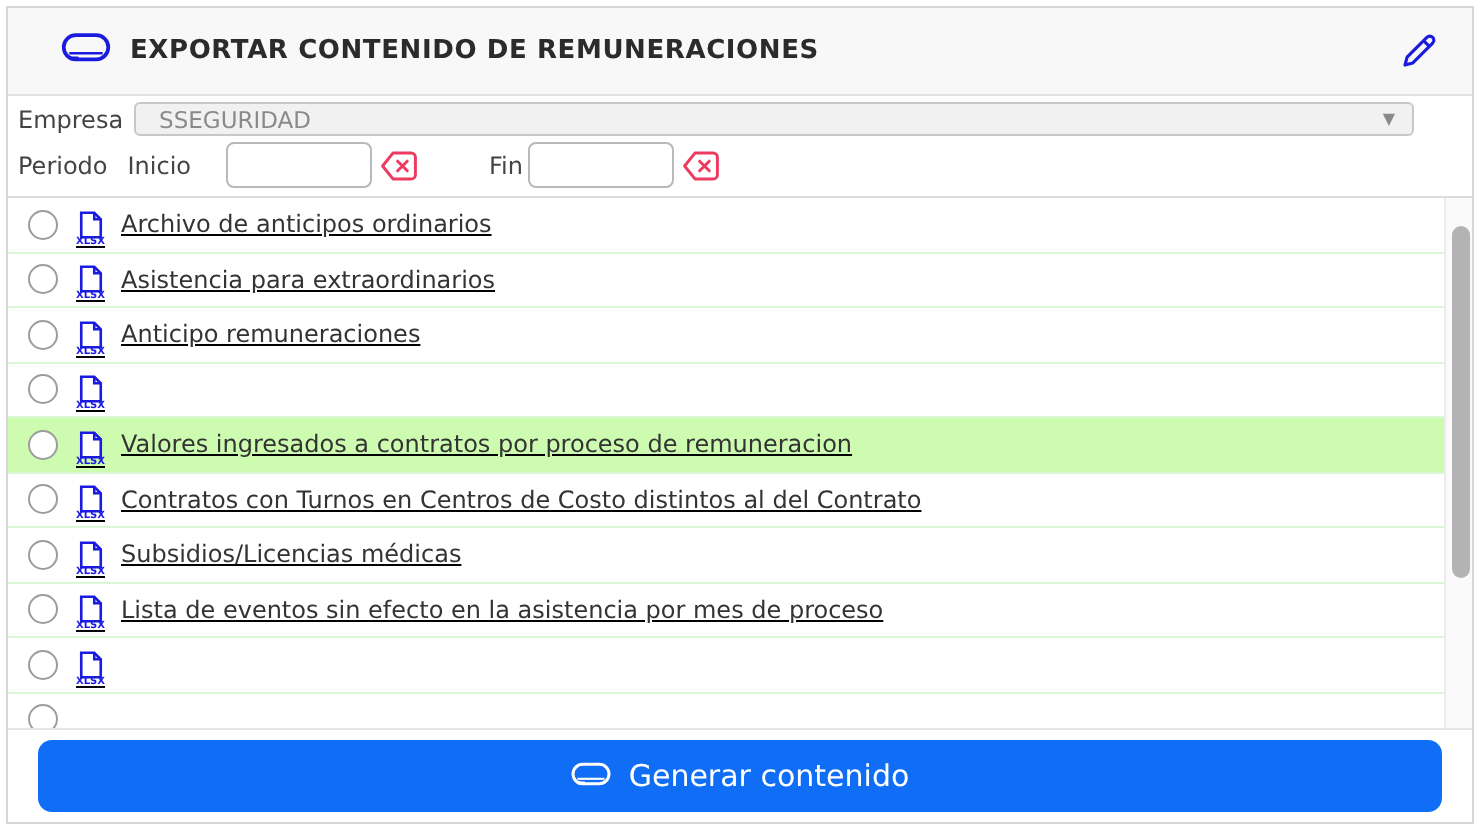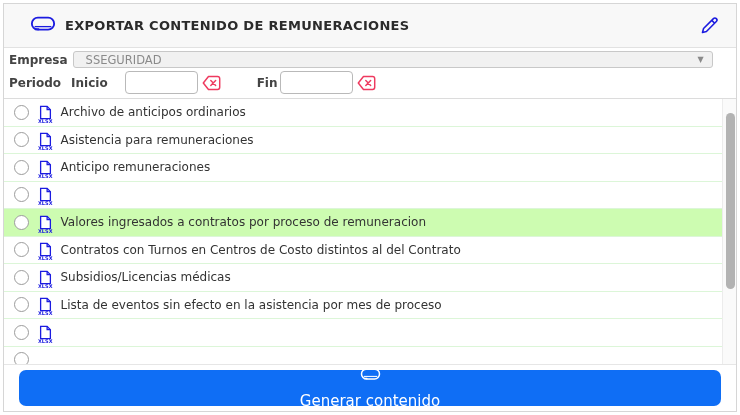--- a/index.html
+++ b/index.html
@@ -18,54 +18,54 @@
   
   .header{height:44px;background:#f8f8f8;border-bottom:1px solid #e2e2e2;
     display:flex;align-items:center;padding:0 14px;flex:0 0 auto;}
   .hicon{color:var(--accent-blue);display:flex;align-items:center;margin-left:12px;}
   .title{font-size:13px;font-weight:bold;color:#2b2b2b;letter-spacing:.3px;margin-left:9px;flex:1;}
   .edit{color:var(--accent-blue);display:flex;align-items:center;cursor:pointer;margin-right:2px;}
   
   .filters{flex:0 0 auto;border-bottom:1px solid #dcdcdc;}
   .frow{display:flex;align-items:center;}
   .frow.empresa{padding:3px 4px 1px 4px;}
-  .flabel{font-size:12px;font-weight:bold;color:#444;white-space:nowrap;}
+  .flabel{font-size:12px;font-weight:normal;color:#444;white-space:nowrap;}
   .select{flex:0 0 auto;width:640px;height:17px;margin-left:5px;background:#f1f1f1;
     border:1px solid #c8c8c8;border-radius:3px;display:flex;align-items:center;
     padding:0 8px 0 12px;cursor:pointer;}
   .select .val{flex:1;font-size:11.5px;color:#8a8a8a;}
   .select .arrow{font-size:8px;color:#8a8a8a;}
   .frow.periodo{padding:2px 4px 4px 4px;align-items:center;}
   .pinput{width:73px;height:23px;border:1px solid #b9b9b9;border-radius:4px;
     font-size:12px;padding:0 6px;outline:none;background:#fff;}
   .clear{display:flex;align-items:center;margin-left:4px;cursor:pointer;}
   
   .list-wrap{position:relative;flex:1 1 auto;overflow:hidden;border-bottom:1px solid #e6e6e6;}
   .rows{position:absolute;left:0;top:0;right:14px;bottom:0;overflow:hidden;}
   .lrow{height:27.5px;display:flex;align-items:center;padding-left:10px;
-    border-bottom:1px solid var(--separator-green);cursor:pointer;background:#fff;}
+    border-bottom:1px solid var(--separator-green);cursor:pointer;background:#fff;text-decoration:underline;}
   .lrow.hl{background:var(--highlight-green);}
   .radio{flex:0 0 auto;width:15px;height:15px;border:1.6px solid #9c9c9c;
     border-radius:50%;background:#fff;}
   .xls{flex:0 0 auto;display:flex;flex-direction:column;align-items:center;
     margin-left:9px;margin-top:4px;line-height:0;}
   .xlab{font-size:5px;font-weight:bold;color:var(--accent-blue);line-height:5px;
     letter-spacing:0;margin-top:-1px;}
   .rlabel{font-size:12px;color:#333;margin-left:8px;white-space:nowrap;}
   .lrow.partial .xls,.lrow.partial .rlabel{visibility:hidden;}
   
   .sbar{position:absolute;top:0;right:0;width:14px;bottom:0;background:#fafafa;
     border-left:1px solid #ececec;}
   .thumb{position:absolute;left:2.5px;width:9px;top:14px;height:176px;
     background:#b3b3b3;border-radius:5px;}
   
   .footer{flex:0 0 auto;height:46px;padding:5px 15px 6px 15px;background:#fff;}
   .gen{width:100%;height:36px;border:none;border-radius:7px;background:var(--button-blue);
     color:#fff;display:flex;align-items:center;justify-content:center;gap:8px;
-    font-size:15px;font-family:inherit;cursor:pointer;flex-direction:column;}
+    font-size:15px;font-family:inherit;cursor:pointer;}
 </style>
 </head>
 <body>
 
 <div class="card">
 
   <div class="header">
     <span class="hicon">
       <svg width="26" height="21" viewBox="0 0 28 22" fill="none" stroke="currentColor" stroke-width="2">
         <rect x="2" y="2.5" width="24" height="13" rx="6.5"></rect>
@@ -127,21 +127,21 @@
 
   <div class="lrow">
     <span class="radio"></span>
     <span class="xls">
       <svg width="13" height="15" viewBox="0 0 16 18" fill="none" stroke="var(--accent-blue)" stroke-width="1.6">
         <path d="M2 1.5 h8 l4 4 v11 h-12 z" fill="#fff"></path>
         <path d="M10 1.5 v4 h4"></path>
       </svg>
       <span class="xlab">XLSX</span>
     </span>
-    <span class="rlabel">Asistencia para remuneraciones</span>
+    <span class="rlabel">Asistencia para extraordinarios</span>
   </div>
 
   <div class="lrow">
     <span class="radio"></span>
     <span class="xls">
       <svg width="13" height="15" viewBox="0 0 16 18" fill="none" stroke="var(--accent-blue)" stroke-width="1.6">
         <path d="M2 1.5 h8 l4 4 v11 h-12 z" fill="#fff"></path>
         <path d="M10 1.5 v4 h4"></path>
       </svg>
       <span class="xlab">XLSX</span>

